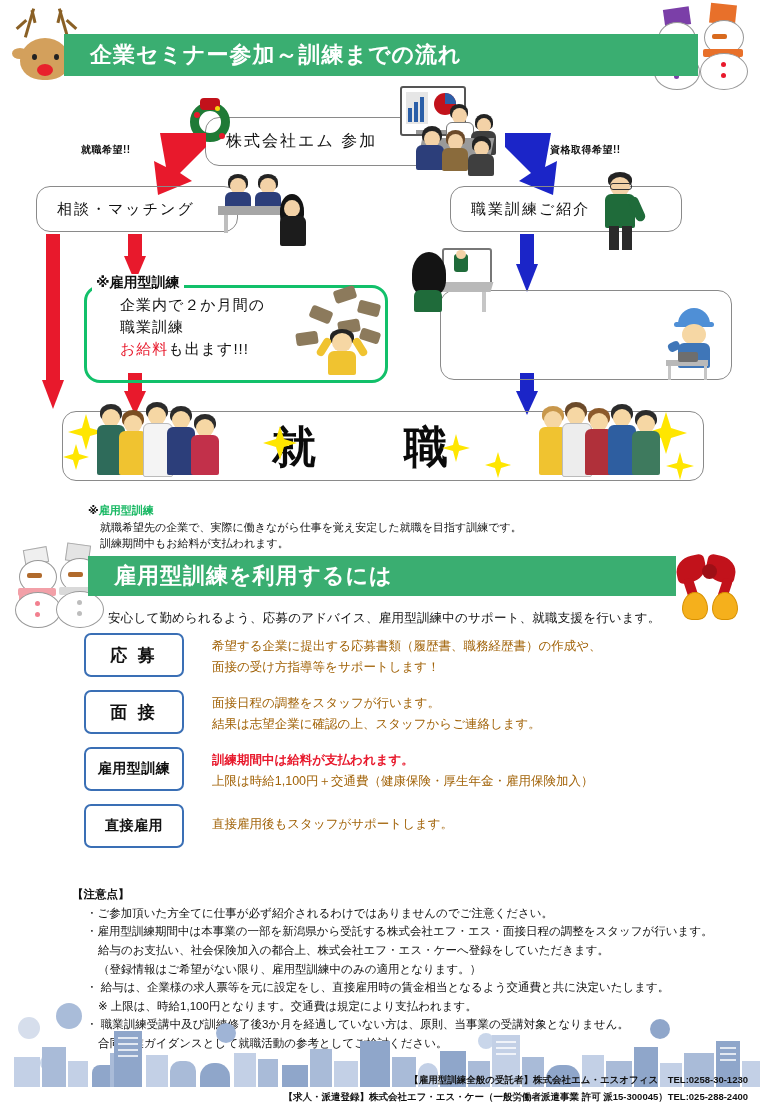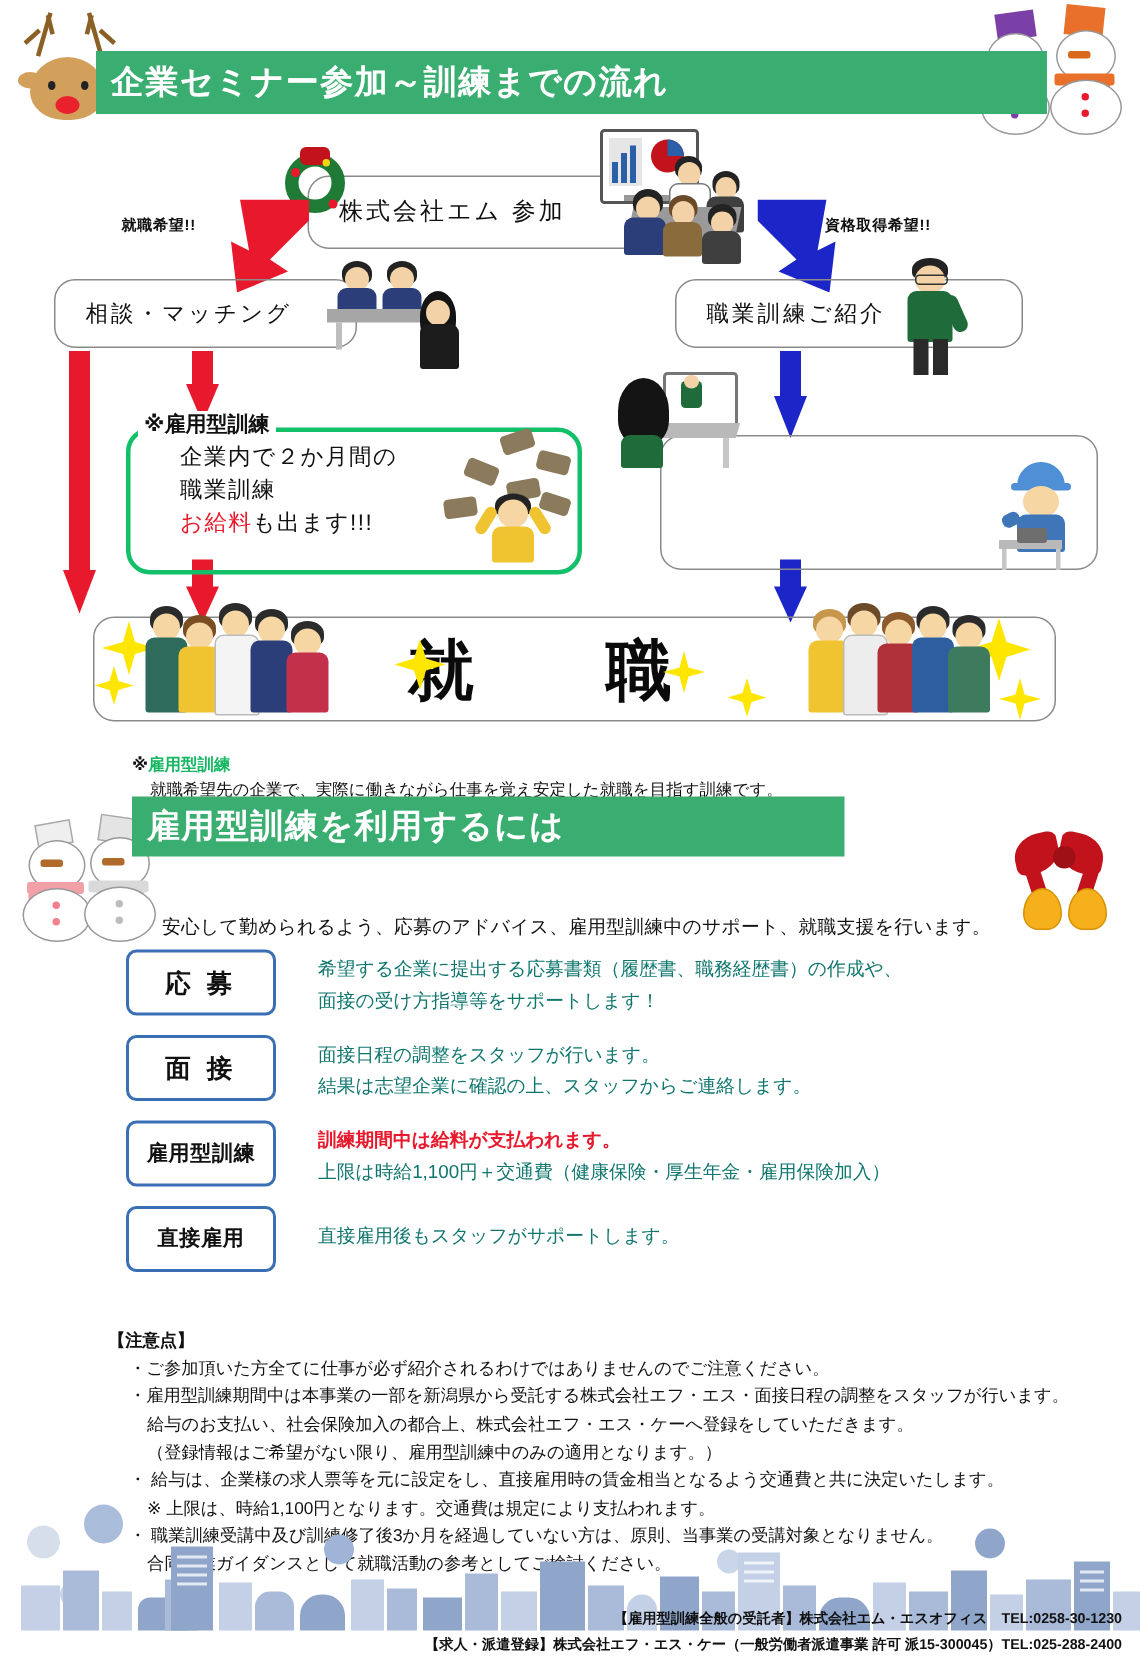--- a/index.html
+++ b/index.html
@@ -9,21 +9,21 @@
     position:relative;overflow:hidden;color:#111;
   }
   .page{position:relative;width:760px;height:1109px;}
 
   
   .greenbar{
     position:absolute;background:#3AAE71;display:flex;align-items:center;
   }
   .greenbar .barlabel{
     color:#ffffff;font-size:22px;font-weight:bold;letter-spacing:1px;
-    padding-left:10px;white-space:nowrap;
+    padding-left:26px;white-space:nowrap;
   }
 
   
   .reindeer{position:absolute;left:6px;top:6px;width:76px;height:86px;}
   .rd-head{position:absolute;left:14px;top:32px;width:50px;height:42px;
      background:#D3A05C;border-radius:50% 50% 45% 45%/55% 55% 45% 45%;}
   .rd-ear-l{position:absolute;left:6px;top:42px;width:16px;height:11px;background:#D3A05C;border-radius:50%;}
   .rd-ear-r{position:absolute;left:56px;top:42px;width:16px;height:11px;background:#D3A05C;border-radius:50%;}
   .rd-antler{position:absolute;top:2px;width:3px;height:30px;background:#8A6025;}
   .rd-antler.l{left:22px;transform:rotate(16deg);}
@@ -81,21 +81,21 @@
   
   .lead{position:absolute;font-size:12.5px;color:#111;letter-spacing:0.2px;}
   .step{position:absolute;display:flex;align-items:flex-start;}
   .step .chip{
     width:100px;height:44px;border:2.5px solid #3A6FB5;border-radius:7px;background:#fff;
     display:flex;align-items:center;justify-content:center;
     font-size:17px;font-weight:bold;color:#111;letter-spacing:3px;box-sizing:border-box;
   }
   .step .chip.narrow{font-size:14px;letter-spacing:0.5px;}
   .step .desc{margin-left:28px;padding-top:3px;line-height:1.65;}
-  .step .desc .dl{font-size:12.5px;color:#0f766e;white-space:nowrap;}
+  .step .desc .dl{font-size:12.5px;color:#a16207;white-space:nowrap;}
   .step .desc .dl.redbold{color:#E8192C;font-weight:bold;}
 
   
   .notice{position:absolute;line-height:1.62;}
   .notice .nhead{font-size:11.5px;font-weight:bold;color:#111;}
   .notice .nitem{font-size:11.5px;color:#111;margin-left:14px;white-space:nowrap;}
   .notice .nsub{font-size:11.5px;color:#111;margin-left:26px;white-space:nowrap;}
 
   
   .footer{position:absolute;text-align:right;line-height:1.75;}
@@ -386,21 +386,21 @@
     <div class="sm-hat" style="left:12px;top:0px;width:24px;height:18px;background:#E4E4E4;border:1.4px solid #AAA;box-sizing:border-box;transform:rotate(8deg);"></div>
     <div class="sm-body" style="left:6px;top:14px;width:38px;height:33px;"></div>
     <div class="sm-carrot" style="left:14px;top:28px;background:#B06A2C;"></div>
     <div class="sm-scarf" style="left:5px;top:43px;width:40px;height:8px;background:#D9D9D9;"></div>
     <div class="sm-scarf" style="left:34px;top:47px;width:8px;height:15px;background:#D9D9D9;"></div>
     <div class="sm-body" style="left:2px;top:47px;width:46px;height:35px;"></div>
     <div class="sm-dot" style="left:23px;top:56px;background:#BDBDBD;"></div>
     <div class="sm-dot" style="left:23px;top:67px;background:#BDBDBD;"></div>
   </div>
 
-  <div class="greenbar" style="left:88px;top:531px;width:475px;height:40px;align-items:center;">
+  <div class="greenbar" style="left:88px;top:556px;width:588px;height:40px;align-items:center;">
     <span class="barlabel">雇用型訓練を利用するには</span>
   </div>
 
   <div class="ribbon" style="left:676px;top:552px;width:76px;height:70px;">
     <div class="rb-l" style="left:0px;top:4px;transform:rotate(-12deg);"></div>
     <div class="rb-r" style="left:30px;top:4px;transform:rotate(12deg) scaleX(-1);"></div>
     <div class="rb-knot" style="left:26px;top:12px;"></div>
     <div style="position:absolute;left:10px;top:26px;width:10px;height:22px;background:#C2121B;border-radius:4px;transform:rotate(-18deg);"></div>
     <div style="position:absolute;left:44px;top:26px;width:10px;height:22px;background:#C2121B;border-radius:4px;transform:rotate(18deg);"></div>
     <div class="bell" style="left:6px;top:40px;"></div>

